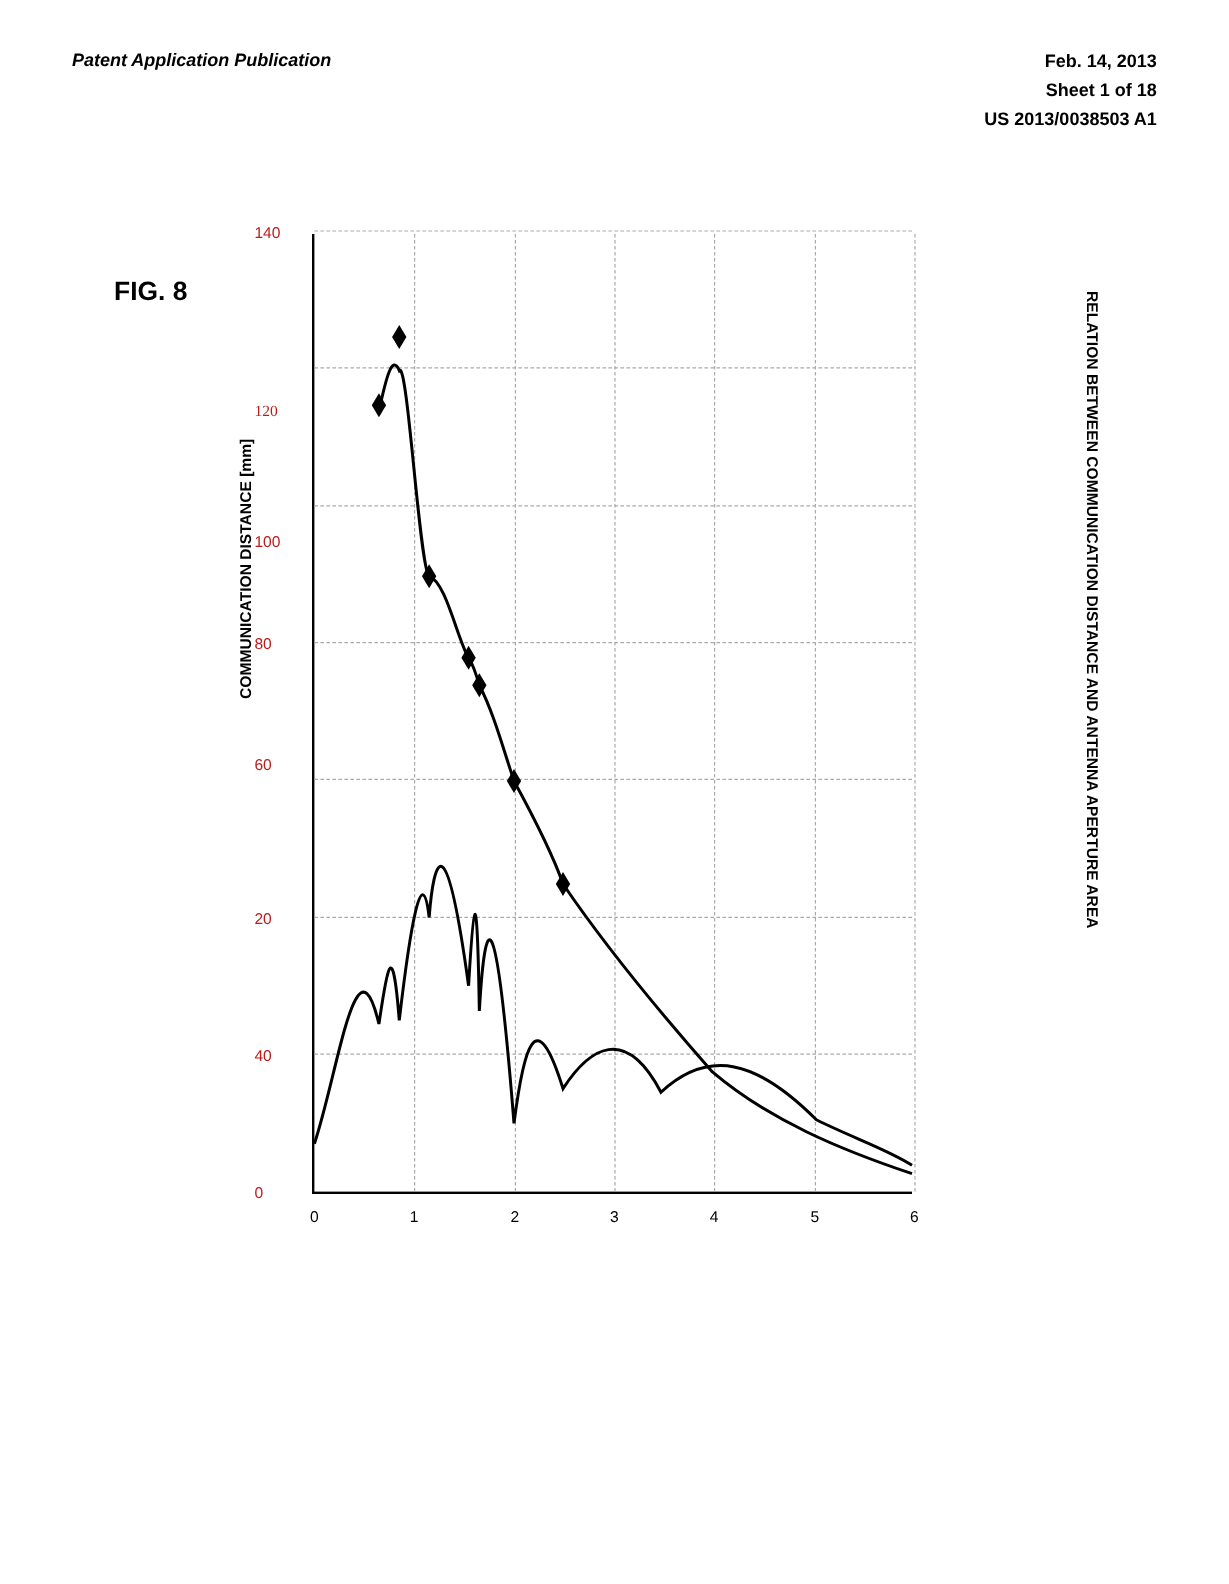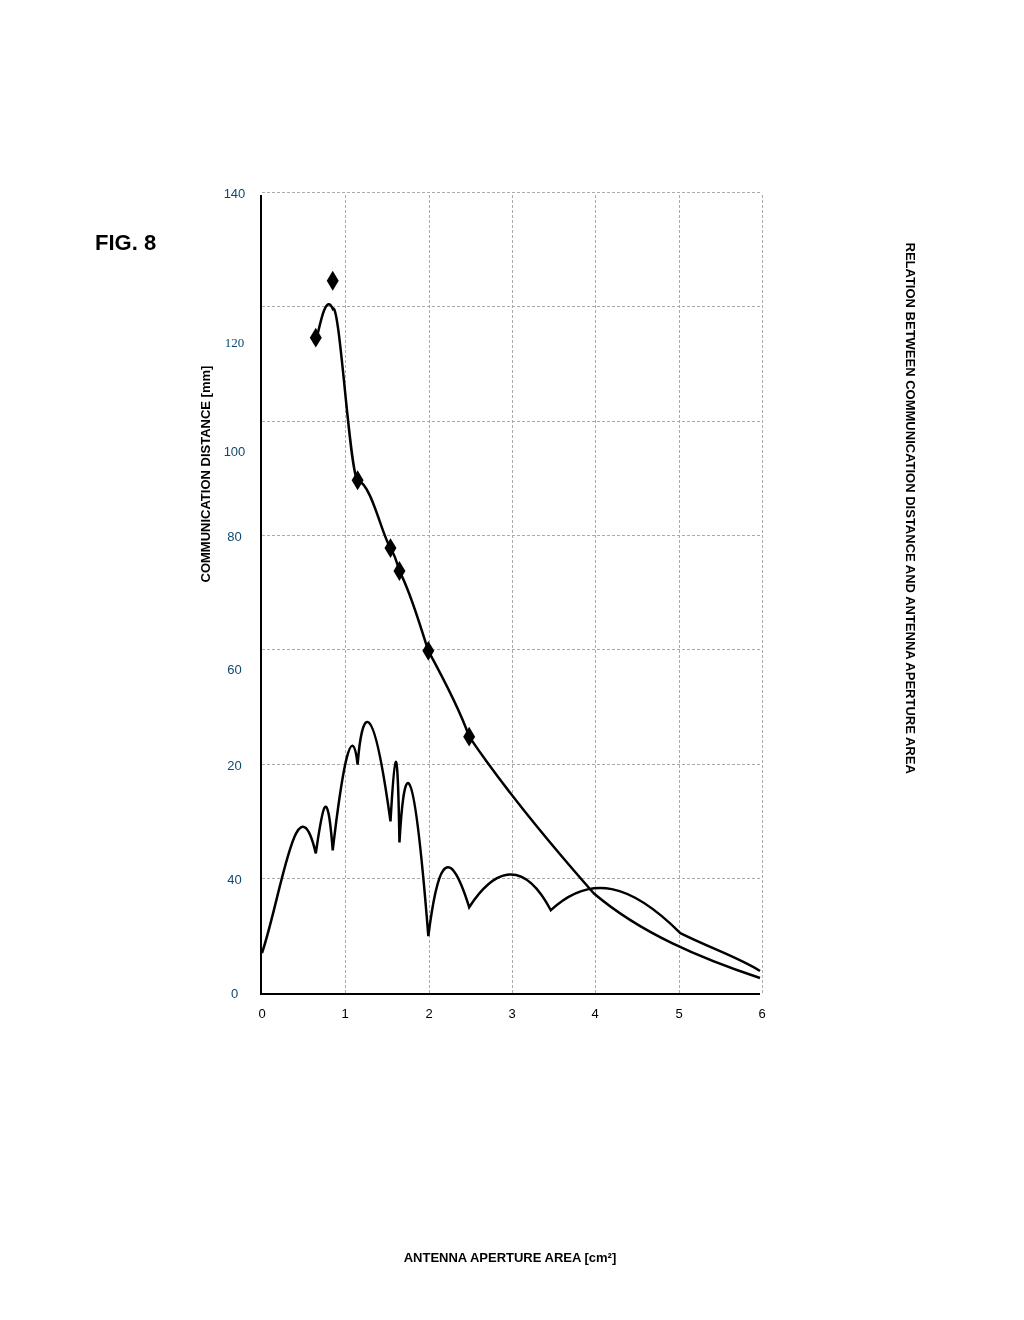--- a/index.html
+++ b/index.html
@@ -90,22 +90,22 @@
       font-weight: bold;
       color: #000;
       transform: rotate(-90deg);
       transform-origin: center center;
       white-space: nowrap;
     }
     .y-tick-label {
       position: absolute;
       left: -50px;
       font-size: 13px;
-      color: #0c4a6e;
-      text-align: center;
+      color: #b91c1c;
+      text-align: left;
       width: 45px;
     }
     
     .x-tick-label {
       position: absolute;
       bottom: -28px;
       font-size: 13px;
       color: #000;
       text-align: center;
       transform: translateX(-50%);
@@ -118,20 +118,30 @@
       width: 100%;
       height: 100%;
       overflow: visible;
     }
   </style>
 </head>
 <body>
 
 <div class="page">
 
+  <div class="header">
+    <div class="header-left">
+      <div>Patent Application Publication</div>
+    </div>
+    <div class="header-right">
+      <div>Feb. 14, 2013</div>
+      <div>Sheet 1 of 18</div>
+      <div>US 2013/0038503 A1</div>
+    </div>
+  </div>
 
   <div class="fig-label">FIG. 8</div>
 
   <div class="chart-container">
 
     <div class="y-axis-label">
       <span>COMMUNICATION DISTANCE [mm]</span>
     </div>
 
     <div class="chart-inner">
@@ -147,21 +157,21 @@
       <div class="grid-v" style="left: 83px;"></div>
       <div class="grid-v" style="left: 167px;"></div>
       <div class="grid-v" style="left: 250px;"></div>
       <div class="grid-v" style="left: 333px;"></div>
       <div class="grid-v" style="left: 417px;"></div>
       <div class="grid-v" style="left: 500px;"></div>
 
       <div class="y-tick-label" style="bottom: -8px;">0</div>
       <div class="y-tick-label" style="bottom: 106px;">40</div>
       <div class="y-tick-label" style="bottom: 220px;">20</div>
-      <div class="y-tick-label" style="bottom: 316px;">60</div>
+      <div class="y-tick-label" style="bottom: 348px;">60</div>
       <div class="y-tick-label" style="bottom: 449px;">80</div>
       <div class="y-tick-label" style="bottom: 534px;">100</div>
       <div class="y-tick-label" style="bottom: 642px; font-family: Liberation Serif, serif;">120</div>
       <div class="y-tick-label" style="bottom: 792px;">140</div>
 
       <div class="x-tick-label" style="left: 0px;">0</div>
       <div class="x-tick-label" style="left: 83px;">1</div>
       <div class="x-tick-label" style="left: 167px;">2</div>
       <div class="x-tick-label" style="left: 250px;">3</div>
       <div class="x-tick-label" style="left: 333px;">4</div>
@@ -206,19 +216,16 @@
 
         <polygon points="208,533 214,543 208,553 202,543" fill="black"></polygon>
       </svg>
 
     </div>
 
     <div style="position:absolute; right:-340px; top:330px; transform: rotate(90deg); transform-origin: center center; white-space: nowrap; font-size:13px; font-weight:bold; color:#000; width:500px; text-align:center;">
       <span>RELATION BETWEEN COMMUNICATION DISTANCE AND ANTENNA APERTURE AREA</span>
     </div>
 
-    <div style="position:absolute; bottom: -130px; left: 60px; width:500px; text-align:center; font-size:13px; font-weight:bold; color:#000;">
-      <span>ANTENNA APERTURE AREA [cm²]</span>
-    </div>
 
   </div>
 
 </div>
 
 </body></html>

